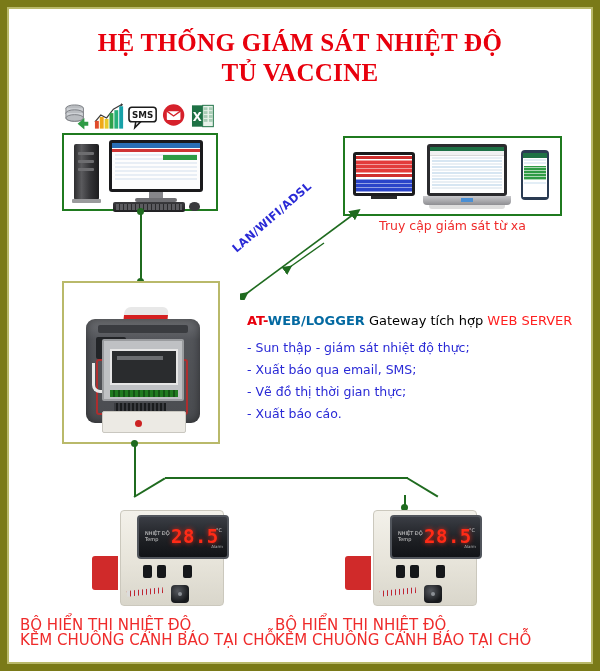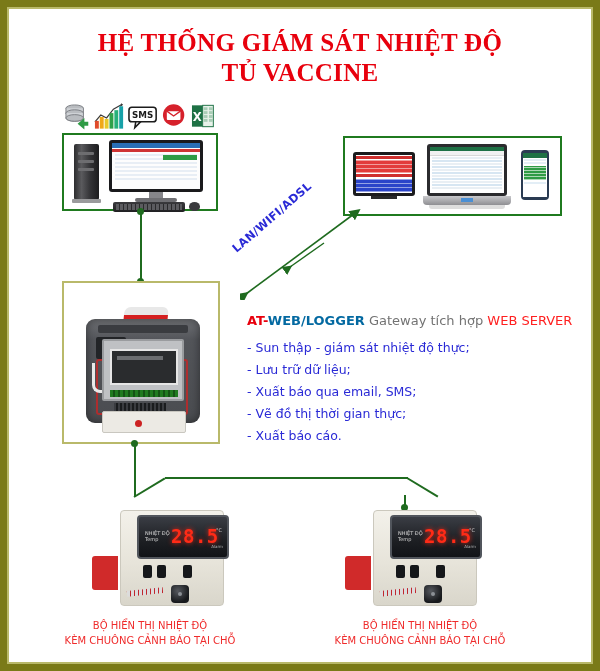--- a/index.html
+++ b/index.html
@@ -243,21 +243,21 @@
   #remote-label {
     position:absolute; left:343px; top:218px; width:219px;
     text-align:center; color:#ef2b2b; font-size:12.5px;
   }
 
   
   #features { position:absolute; left:247px; top:311px; width:345px; }
   #features .head { font-size:13px; line-height:20px; white-space:nowrap; }
   #features .head .b1 { color:#e8000d; font-weight:bold; }
   #features .head .b2 { color:#0369a1; font-weight:bold; }
-  #features .head .b3 { color:#737373; font-weight:normal; }
+  #features .head .b3 { color:#000000; font-weight:normal; }
   #features .head .b4 { color:#ff2020; font-weight:normal; }
   #features ul { list-style:none; margin:6px 0 0; padding:0; }
   #features li {
     color:#2a2ad6; font-size:12.5px; line-height:22px; white-space:nowrap;
   }
 
   
   .unit { position:absolute; width:116px; height:112px; }
   .unit .back-red {
     position:absolute; left:0; top:56px; width:26px; height:34px;
@@ -301,22 +301,22 @@
     background: radial-gradient(circle at 38% 34%, #55585e, #17191c 70%);
     border-radius:4px;
   }
   .unit .knob b { position:absolute; left:7px; top:7px; width:4px; height:4px; background:#8c9096; border-radius:50%; display:block;}
   .unit .ribbon {
     position:absolute; left:6px; top:78px; width:36px; height:6px;
     background: repeating-linear-gradient(90deg,#dcdcdc 0 3px,#c0272d 3px 4px);
     transform: rotate(-6deg);
   }
   .unit-caption {
-    position:absolute; text-align:center; color:#ef2b2b;
-    font-size:10px; line-height:15px; white-space:nowrap;
+    position:absolute; color:#ef2b2b;
+    font-size:15px; line-height:15px; white-space:nowrap;
   }
 </style>
 </head>
 <body>
 
 <div id="page">
 
   <div class="frame-outer"></div>
   <div class="frame-inner"></div>
 
@@ -441,20 +441,21 @@
       <div class="sc">
         <div class="hdr"></div>
         <div class="row"></div>
           <div class="row"></div>
         <div class="tbl"></div>
         <div class="row"></div>
       </div>
     </div>
   </div>
 
+  <div id="remote-label">Truy cập giám sát từ xa</div>
 
   <div class="dot" style="left:137px; top:208px;"></div>
   <div class="vline" style="left:139.5px; top:211px; height:72px;"></div>
   <div class="dot" style="left:137px; top:278px;"></div>
 
   <div id="lan-arrow">
     <svg width="130" height="95" viewBox="0 0 130 95">
       <defs>
         <marker id="ah" markerWidth="7" markerHeight="7" refX="5" refY="3.5" orient="auto">
           <path d="M0,0 L7,3.5 L0,7 z" fill="#1f6b1f"></path>
@@ -485,21 +486,20 @@
       <div class="cab-bottom">
           <b></b>
         </div>
     </div>
   </div>
 
   <div id="features">
     <div class="head"><span class="b1">AT-</span><span class="b2">WEB/LOGGER</span><span class="b3"> Gateway tích hợp </span><span class="b4">WEB SERVER</span></div>
     <ul>
       <li>- Sun thập - giám sát nhiệt độ thực;</li>
-      <li>- Lưu trữ dữ liệu;</li>
       <li>- Xuất báo qua email, SMS;</li>
       <li>- Vẽ đồ thị thời gian thực;</li>
       <li>- Xuất báo cáo.</li>
     </ul>
   </div>
 
   <div class="dot" style="left:131px; top:440px;"></div>
   <div class="vline" style="left:133.5px; top:444px; height:52px;"></div>
   <div class="diag" style="left:134px; top:496px; width:36px; transform: rotate(-31deg);"></div>
   <div class="hline" style="left:165px; top:477px; width:243px;"></div>

